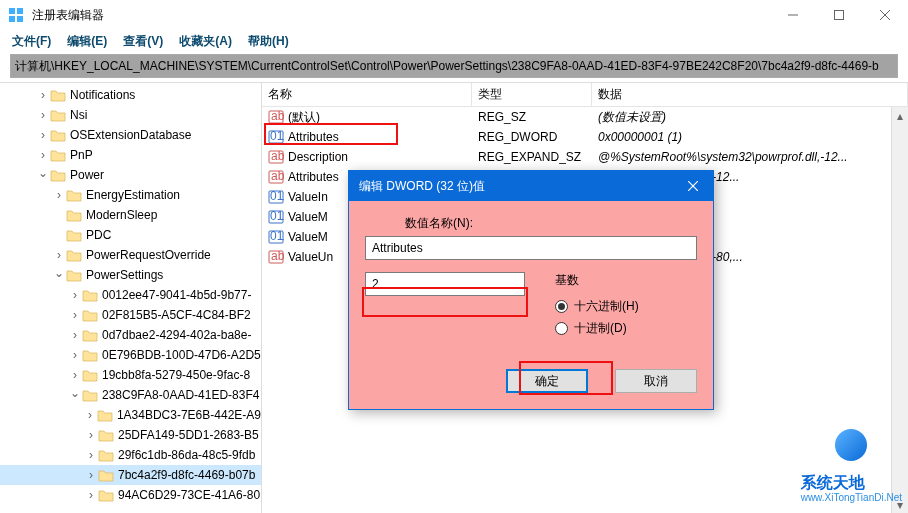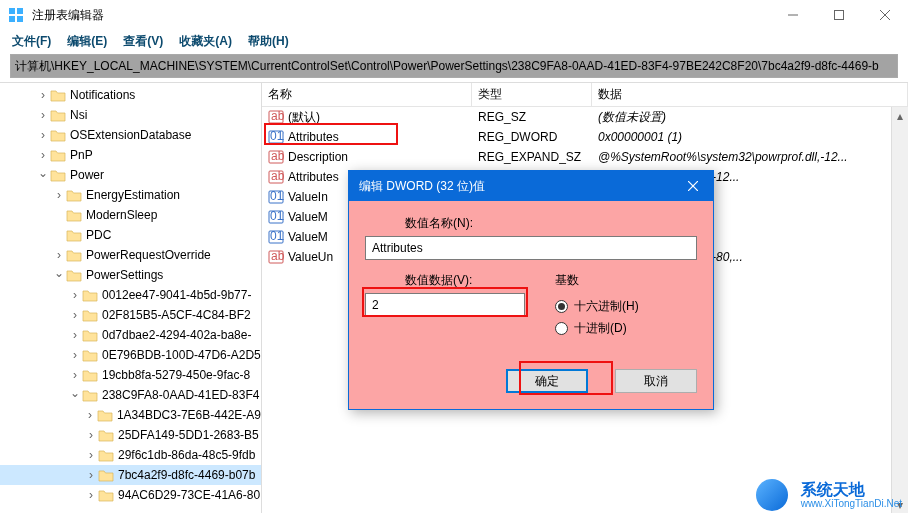--- a/index.html
+++ b/index.html
@@ -55,21 +55,21 @@
   .radio-row { display:flex; align-items:center; gap:6px; height:22px; }
   .radio { width:13px; height:13px; border-radius:50%; border:1px solid #333; display:inline-flex; align-items:center; justify-content:center; background:#fff; }
   .radio.checked::after { content:""; width:7px; height:7px; border-radius:50%; background:#333; }
   .dlg-buttons { display:flex; justify-content:flex-end; gap:27px; margin-top:30px; }
   .btn { width:82px; height:24px; border:1px solid #adadad; background:#e1e1e1; display:flex; align-items:center; justify-content:center; }
   .btn.primary { border:2px solid #0078d7; background:#e1e1e1; }
   
   .hl-val { border:2px solid #e11; position:absolute; pointer-events:none; }
   .hl-ok { border:2px solid #e11; position:absolute; pointer-events:none; }
   
-  .watermark { position:absolute; right:6px; bottom:2px; display:flex; align-items:center; gap:13px; }
+  .watermark { position:absolute; right:6px; bottom:10px; display:flex; align-items:center; gap:13px;flex-direction:column; }
   .wm-globe { width:32px; height:32px; border-radius:50%; background:linear-gradient(135deg,#5bb3ff,#0a6ad8); display:inline-block; }
   .wm-text { display:flex; flex-direction:column; line-height:1.1; }
   .wm-cn { font-size:16px; font-weight:bold; color:#0a6ad8; }
   .wm-url { font-size:10px; color:#2b8ee6; }
   
   .scrollbar-v { width:17px; background:#f0f0f0; border-left:1px solid #ddd; position:absolute; right:0; top:24px; bottom:0; display:flex; flex-direction:column; align-items:center; justify-content:space-between; }
   .sb-btn { width:17px; height:17px; display:flex; align-items:center; justify-content:center; color:#666; }
 </style>
 </head>
 <body>
@@ -457,21 +457,20 @@
           <line x1="0" y1="0" x2="10" y2="10" stroke="#fff" stroke-width="1.2"></line>
           <line x1="10" y1="0" x2="0" y2="10" stroke="#fff" stroke-width="1.2"></line>
         </svg>
       </div>
   </div>
   <div class="dlg-body">
     <div class="dlg-label">数值名称(N):</div>
     <input class="dlg-input" readonly="" value="Attributes" style="">
     <div class="dlg-row">
       <div class="dlg-col left">
-        <div class="dlg-label">数值数据(V):</div>
         <input class="dlg-input-small" value="2" style="">
       </div>
       <div class="dlg-col">
         <div class="fieldset-label">基数</div>
         <label class="radio-row">
             <span class="radio checked"></span>
             <span>十六进制(H)</span>
           </label>
         <label class="radio-row">
             <span class="radio"></span>

